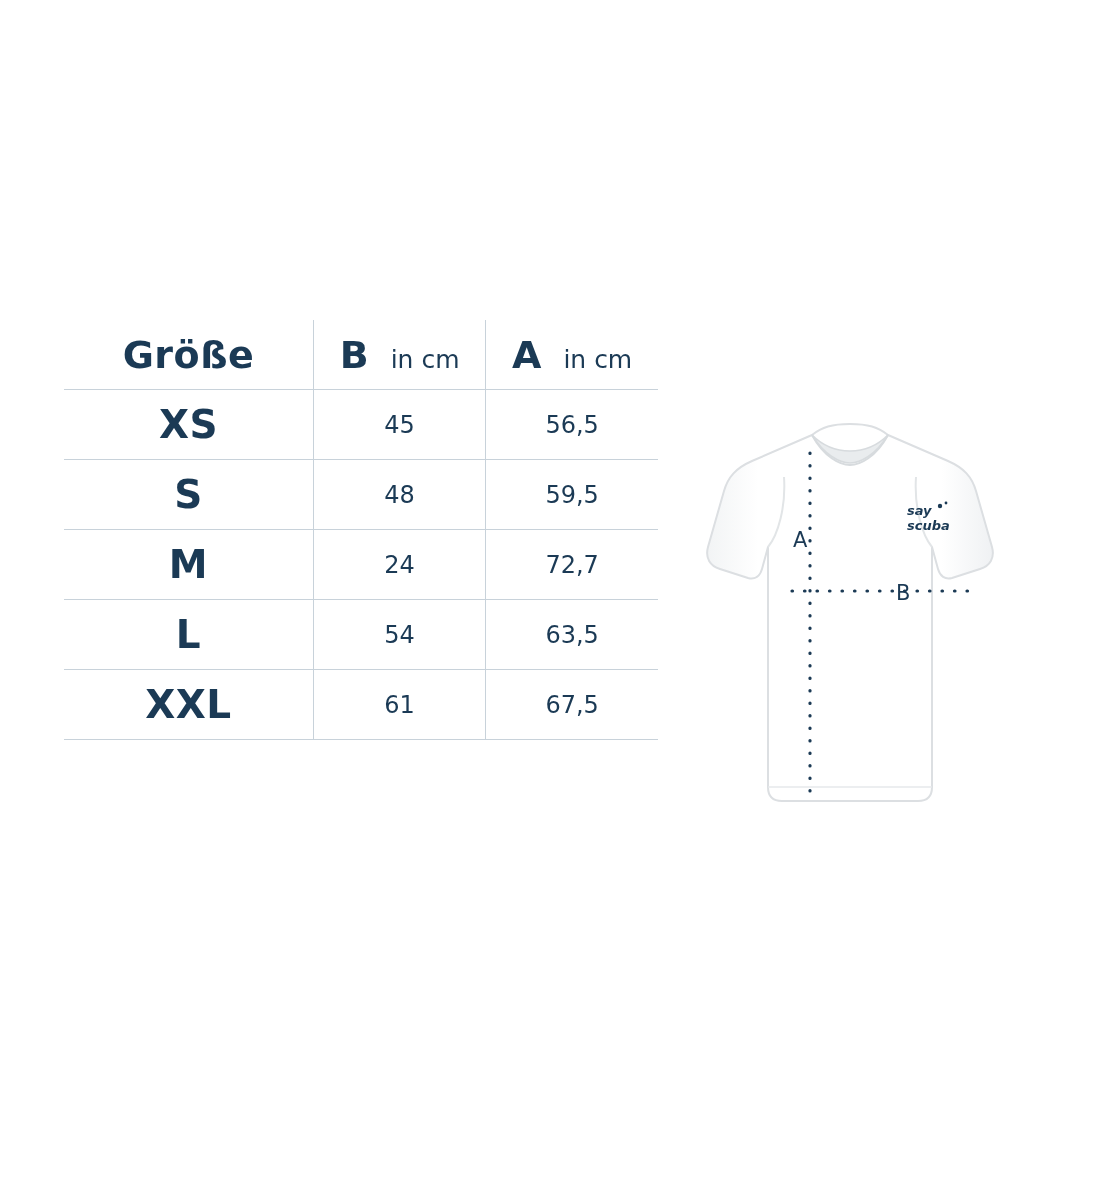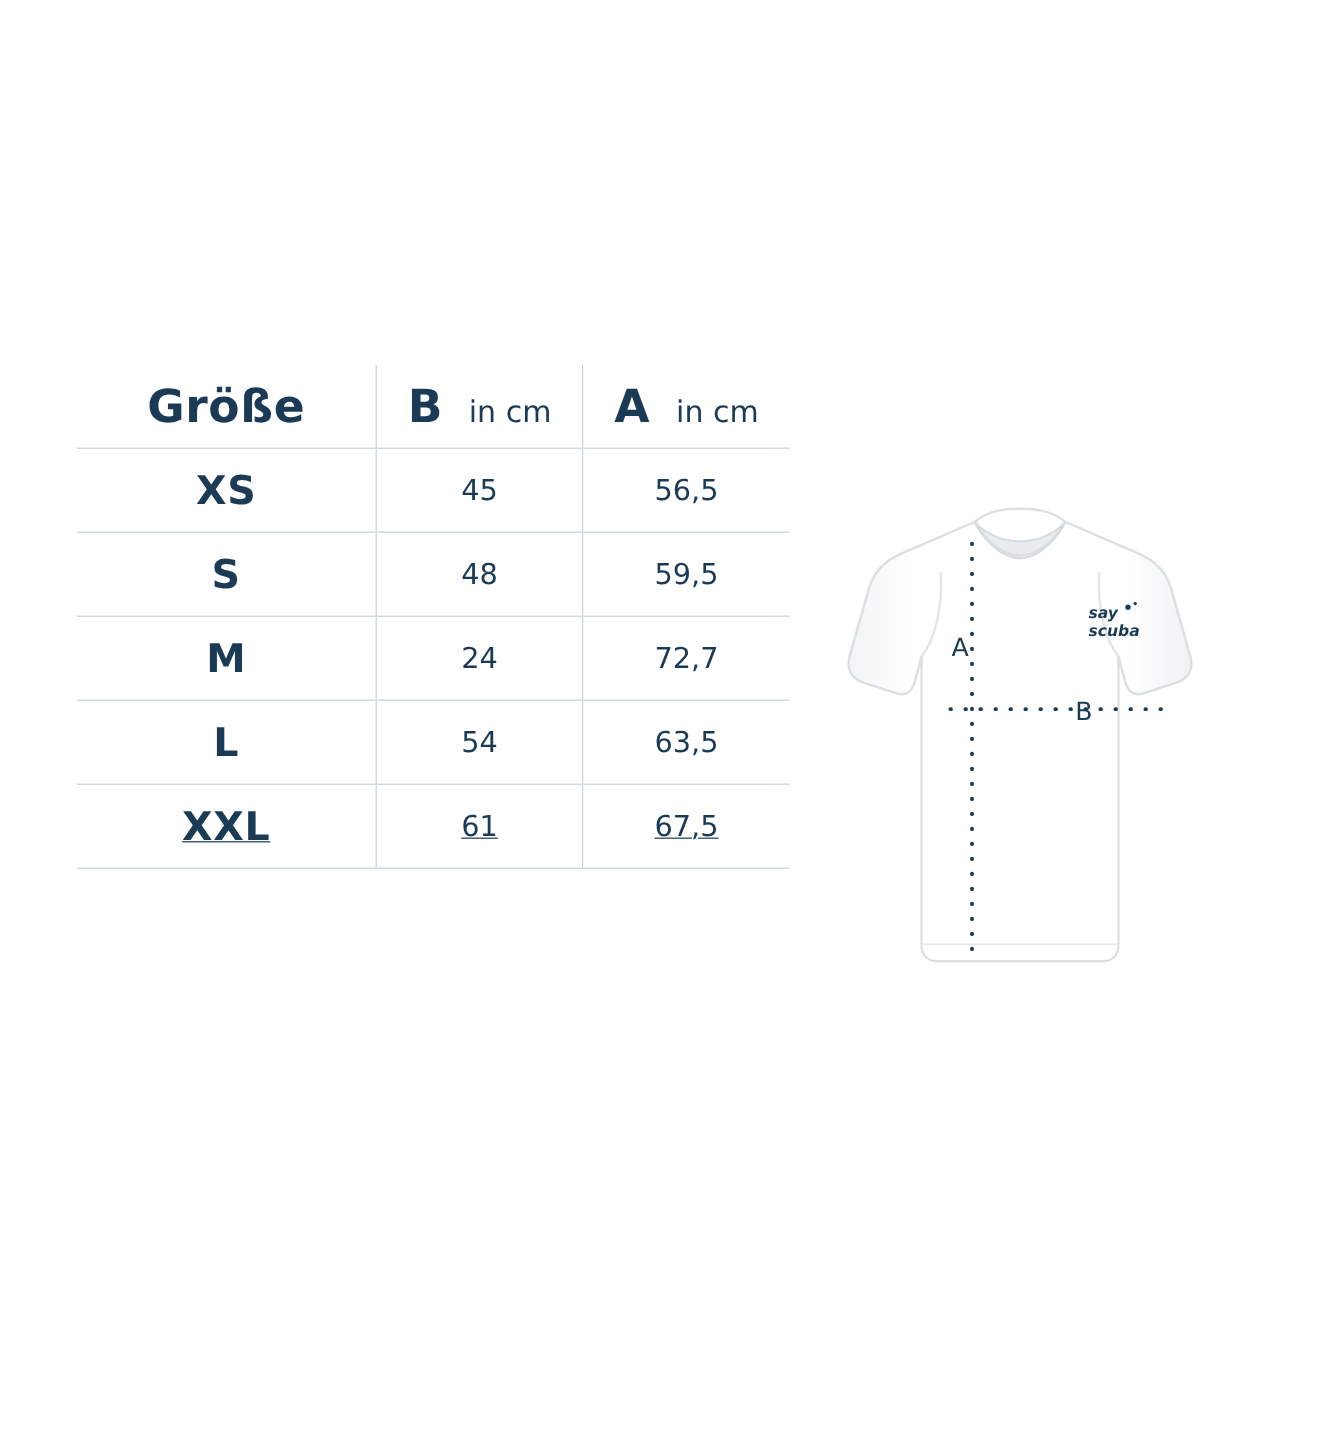--- a/index.html
+++ b/index.html
@@ -13,21 +13,21 @@
     position: relative;
     font-family: "DejaVu Sans", sans-serif;
     color: #1b3a55;
     overflow: hidden;
   }
 
   
   .table-wrap {
     position: absolute;
     left: 64px;
-    top: 304px;
+    top: 320px;
     width: 594px;
   }
   table.size-table {
     border-collapse: collapse;
     width: 100%;
     table-layout: fixed;
   }
   table.size-table col.c1 { width: 42%; }
   table.size-table col.c2 { width: 29%; }
   table.size-table col.c3 { width: 29%; }
@@ -47,42 +47,41 @@
   table.size-table td.sep {
     border-left: 1.5px solid #c8d2da;
   }
 
   
   table.size-table tbody tr td {
     border-top: 1.5px solid #c8d2da;
   }
   table.size-table tbody tr:last-child td {
     border-bottom: 1.5px solid #c8d2da;
-    text-decoration: underline;
   }
 
   
   .hdr-label {
     font-size: 38px;
     font-weight: bold;
     letter-spacing: 0.5px;
   }
   .hdr-ab {
     font-size: 38px;
     font-weight: bold;
   }
   .hdr-unit {
     font-size: 25px;
     font-weight: normal;
     margin-left: 22px;
   }
 
   
   .size-name {
-    font-size: 33px;
+    font-size: 39px;
     font-weight: bold;
     letter-spacing: 0.5px;
   }
   .measure {
     font-size: 24px;
     font-weight: normal;
     text-align: center;
   }
 
   

